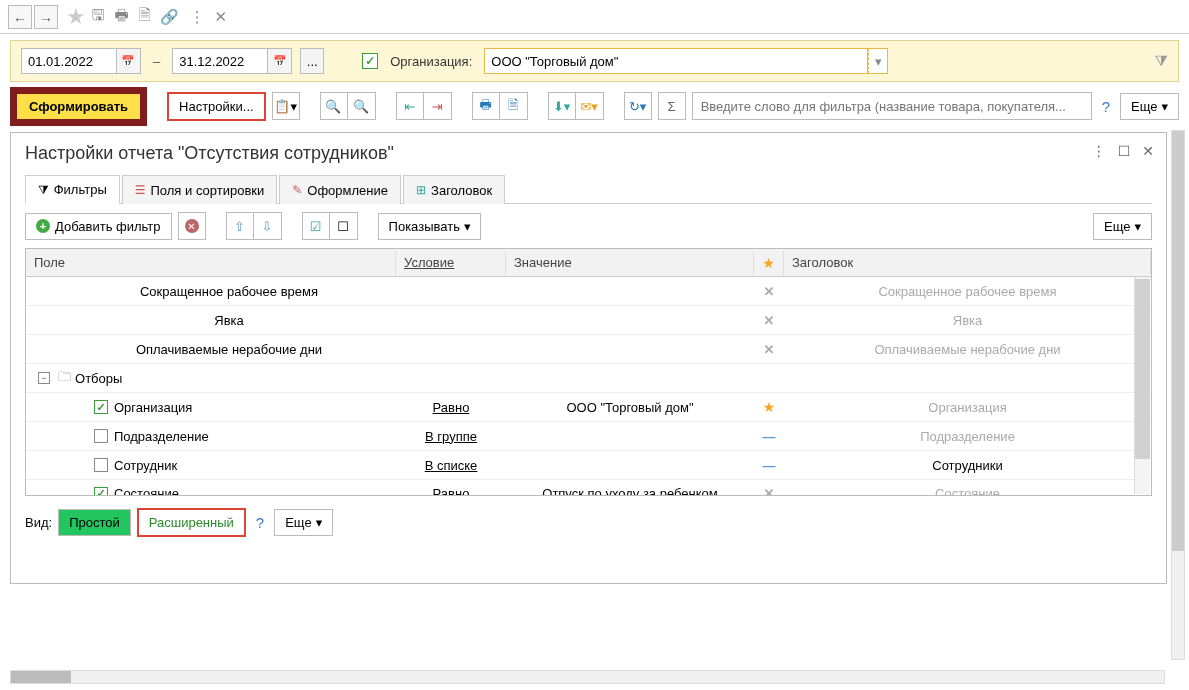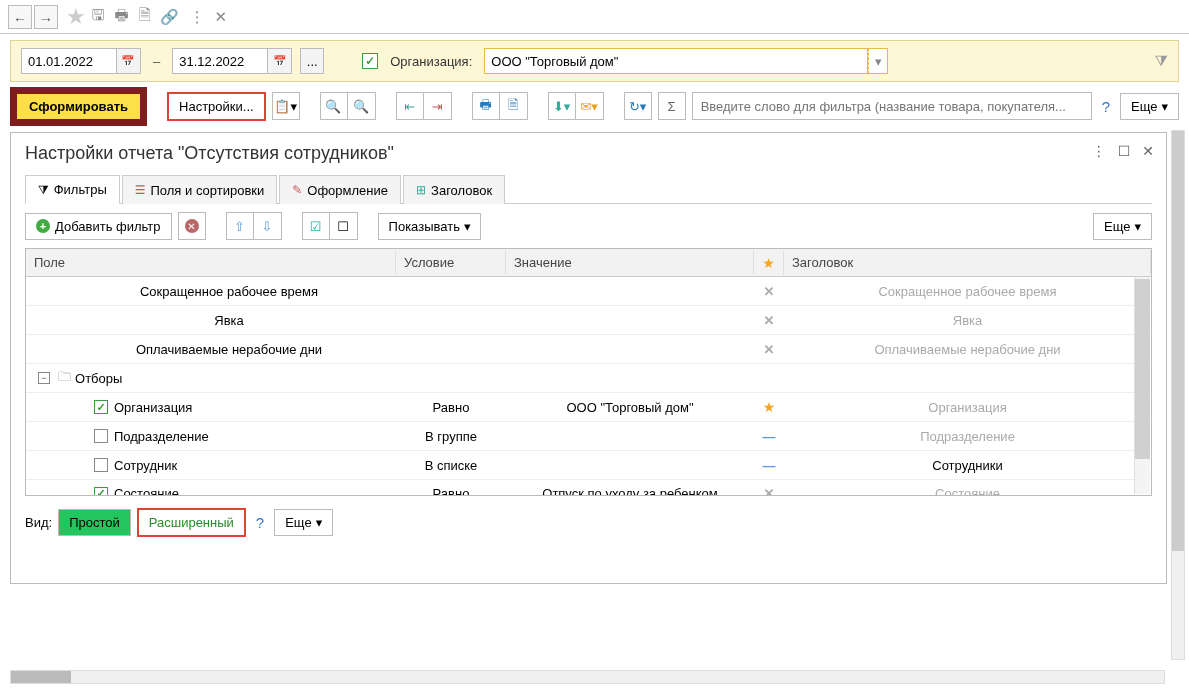--- a/index.html
+++ b/index.html
@@ -55,21 +55,21 @@
 .filter-toolbar { display: flex; align-items: center; gap: 6px; margin-bottom: 8px; }
 .btn-add { border: 1px solid #bbb; background: #fff; padding: 5px 10px; display: flex; align-items: center; gap: 5px; cursor: pointer; }
 .circle-plus { width: 14px; height: 14px; border-radius: 50%; background: #4a4; color: #fff; font-size: 11px; display: inline-flex; align-items: center; justify-content: center; font-weight: bold; }
 .circle-x { width: 14px; height: 14px; border-radius: 50%; background: #b66; color: #fff; font-size: 10px; display: inline-flex; align-items: center; justify-content: center; }
 
 
 .grid { border: 1px solid #bbb; height: 248px; overflow: hidden; position: relative; }
 .grid-header { display: flex; background: #f2f2f2; border-bottom: 1px solid #ccc; height: 28px; align-items: center; }
 .gh { padding: 4px 8px; border-right: 1px solid #ddd; color: #444; }
 .col-field { width: 370px; }
-.col-cond { width: 110px; }
+.col-cond { width: 110px; text-decoration: underline; }
 .col-val { width: 248px; }
 .col-star { width: 30px; text-align: center; }
 .col-hdr { flex: 1; }
 .grid-body { overflow-y: auto; height: 232px; }
 .grid-row { display: flex; align-items: center; height: 29px; border-bottom: 1px solid #eee; }
 .gc { padding: 3px 8px; text-align: center; }
 .indent1 { padding-left: 44px; }
 .indent2 { padding-left: 68px; display: flex; align-items: center; gap: 6px; }
 .chk-empty { width: 14px; height: 14px; border: 1px solid #888; background: #fff; display: inline-block; }
 .chk-checked { width: 14px; height: 14px; border: 1px solid #3a9d3a; background: #fff; display: inline-flex; align-items: center; justify-content: center; color: #3a9d3a; font-size: 11px; font-weight: bold; }

